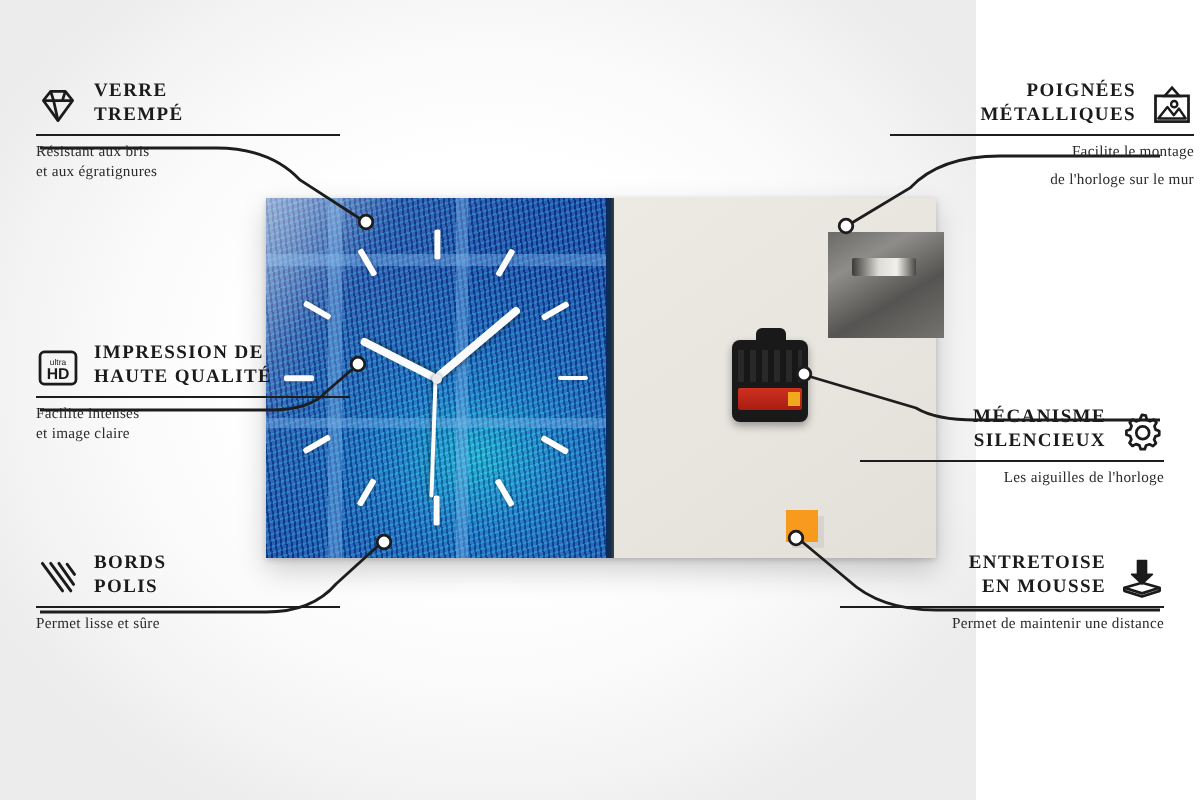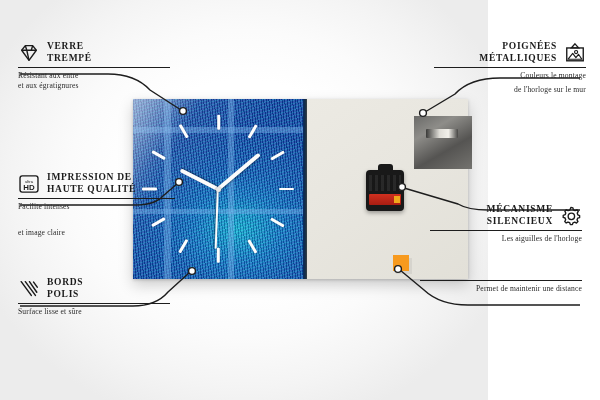--- a/index.html
+++ b/index.html
@@ -181,75 +181,75 @@
           <path d="M4,9 L8,4 L16,4 L20,9 L12,20 Z"></path>
           <path d="M4,9 L20,9 M8,4 L9.6,9 L12,20 M16,4 L14.4,9"></path>
         </g>
       </svg>
       <div>
         <div class="co-title">VERRE</div>
         <div class="co-title">TREMPÉ</div>
       </div>
     </div>
     <div class="co-rule" style="width:152px;"></div>
-    <div class="co-sub">Résistant aux entre</div>
+    <div class="co-sub">Résistant aux bris</div>
     <div class="co-sub" style="margin-top:0;">et aux égratignures</div>
   </div>
 
   <div class="callout left" style="left:18px;top:172px;width:160px;">
     <div class="co-head">
       <svg class="icon" viewBox="0 0 24 24">
         <rect x="2.2" y="3.2" width="19.6" height="17.6" rx="2.4" fill="none" stroke="#1b1b1b" stroke-width="1.5"></rect>
         <text x="12" y="10.4" font-family="Liberation Sans, sans-serif" font-size="4.6" text-anchor="middle" fill="#1b1b1b">ultra</text>
         <text x="12" y="18" font-family="Liberation Sans, sans-serif" font-size="8.6" font-weight="bold" text-anchor="middle" fill="#1b1b1b">HD</text>
       </svg>
       <div>
         <div class="co-title">IMPRESSION DE</div>
         <div class="co-title">HAUTE QUALITÉ</div>
       </div>
     </div>
     <div class="co-rule" style="width:157px;"></div>
     <div class="co-sub">Facilite intenses</div>
-    <div class="co-sub" style="margin-top:16px;">et image claire</div>
+    <div class="co-sub" style="margin-top:0;">et image claire</div>
   </div>
 
   <div class="callout left" style="left:18px;top:277px;width:150px;">
     <div class="co-head">
       <svg class="icon" viewBox="0 0 24 24">
         <g stroke="#1b1b1b" stroke-width="1.6" stroke-linecap="round">
           <path d="M3.5,4 L14.5,19"></path>
           <path d="M8,4 L19,19"></path>
           <path d="M12.5,4 L20.5,15.5"></path>
           <path d="M17,4.5 L21,10"></path>
         </g>
       </svg>
       <div>
         <div class="co-title">BORDS</div>
         <div class="co-title">POLIS</div>
       </div>
     </div>
     <div class="co-rule" style="width:152px;"></div>
-    <div class="co-sub">Surface lisse et sûre</div>
-  </div>
-
-  <div class="callout right" style="left:434px;top:41px;width:152px;">
+    <div class="co-sub">Permet lisse et sûre</div>
+  </div>
+
+  <div class="callout right" style="left:445px;top:41px;width:152px;">
     <div class="co-head">
       <div>
         <div class="co-title">POIGNÉES</div>
         <div class="co-title">MÉTALLIQUES</div>
       </div>
       <svg class="icon" viewBox="0 0 24 24">
         <path d="M12,2 L16,6.5 L8,6.5 Z" fill="none" stroke="#1b1b1b" stroke-width="1.4"></path>
         <rect x="3" y="6.5" width="18" height="14" fill="none" stroke="#1b1b1b" stroke-width="1.5"></rect>
         <path d="M4.5,18.8 L9.5,12.5 L13,17 L15.8,13.4 L19.5,18.8 Z" fill="none" stroke="#1b1b1b" stroke-width="1.3" stroke-linejoin="round"></path>
         <circle cx="13.2" cy="11" r="1.7" fill="none" stroke="#1b1b1b" stroke-width="1.3"></circle>
       </svg>
     </div>
     <div class="co-rule" style="width:152px;margin-left:0;"></div>
-    <div class="co-sub">Couleurs le montage</div>
+    <div class="co-sub">Facilite le montage</div>
     <div class="co-sub" style="margin-top:4px;">de l'horloge sur le mur</div>
   </div>
 
   <div class="callout right" style="left:430px;top:172px;width:152px;margin-top:32px;">
     <div class="co-head">
       <div>
         <div class="co-title">MÉCANISME</div>
         <div class="co-title">SILENCIEUX</div>
       </div>
       <svg class="icon" viewBox="0 0 24 24">
@@ -260,17 +260,28 @@
                  L3.5,13.5 L3.5,11.3 L5.6,10.6 L6.3,8.7 L5.3,6.8 L6.9,5.2
                  L8.8,6.2 L10.7,5.5 Z" fill="none" stroke="#1b1b1b" stroke-width="1.5" stroke-linejoin="round"></path>
         <circle cx="12.4" cy="12.4" r="3.5" fill="none" stroke="#1b1b1b" stroke-width="1.5"></circle>
       </svg>
     </div>
     <div class="co-rule" style="width:152px;"></div>
     <div class="co-sub">Les aiguilles de l'horloge</div>
   </div>
 
   <div class="callout right" style="left:420px;top:277px;width:162px;">
+    <div class="co-head">
+      <div>
+        <div class="co-title">ENTRETOISE</div>
+        <div class="co-title">EN MOUSSE</div>
+      </div>
+      <svg class="icon" viewBox="0 0 24 24">
+        <path d="M9.6,2.5 L14.4,2.5 L14.4,10 L17.6,10 L12,15.2 L6.4,10 L9.6,10 Z" fill="#1b1b1b" stroke="#1b1b1b" stroke-width="1" stroke-linejoin="round"></path>
+        <path d="M12,14.6 L21.6,17.3 L12,20.4 L2.4,17.3 Z" fill="none" stroke="#1b1b1b" stroke-width="1.5" stroke-linejoin="round"></path>
+        <path d="M2.4,17.3 L2.4,19 L12,22.1 L21.6,19 L21.6,17.3" fill="none" stroke="#1b1b1b" stroke-width="1.5" stroke-linejoin="round"></path>
+      </svg>
+    </div>
     <div class="co-rule" style="width:162px;"></div>
     <div class="co-sub">Permet de maintenir une distance</div>
   </div>
 
 </div>
 
 </body></html>

